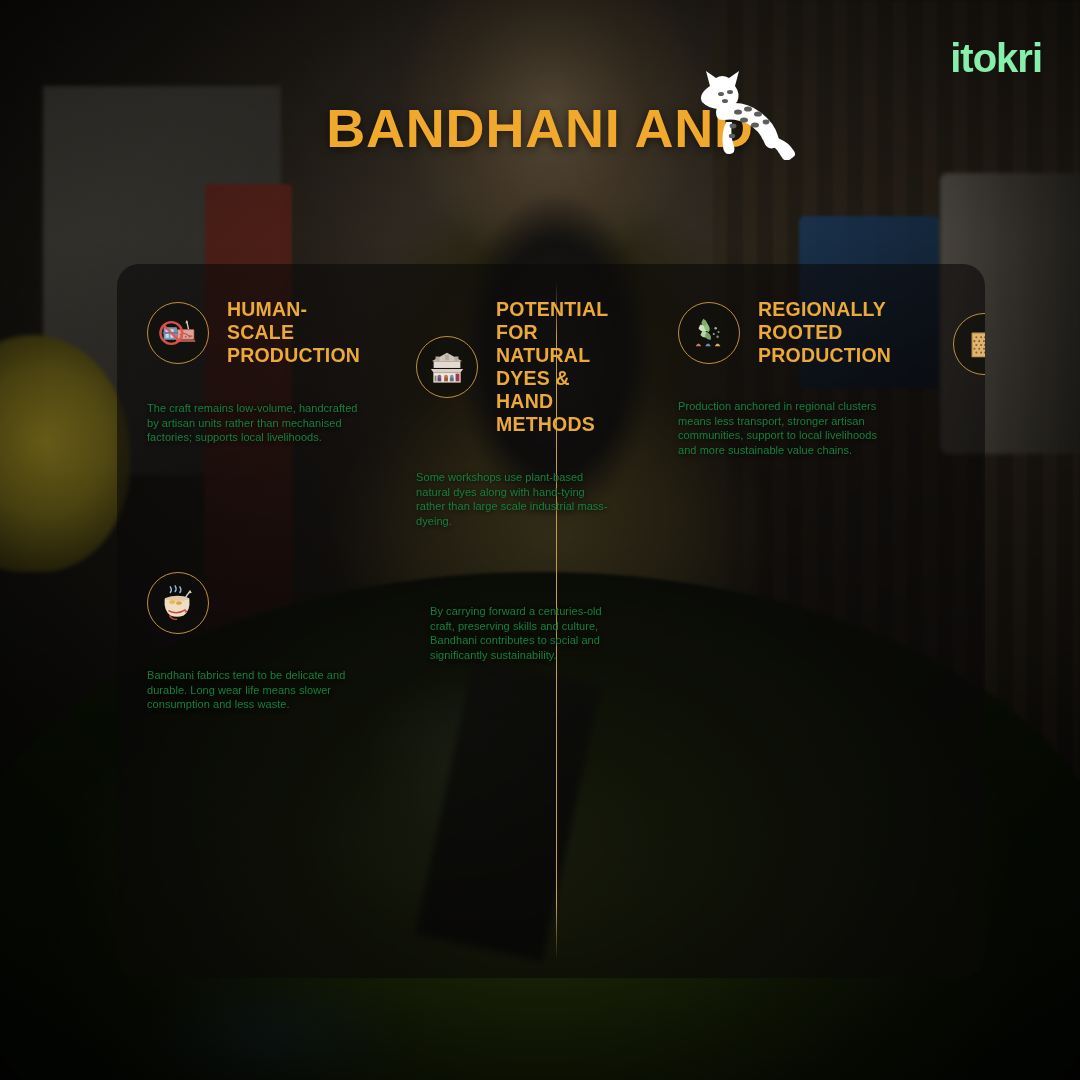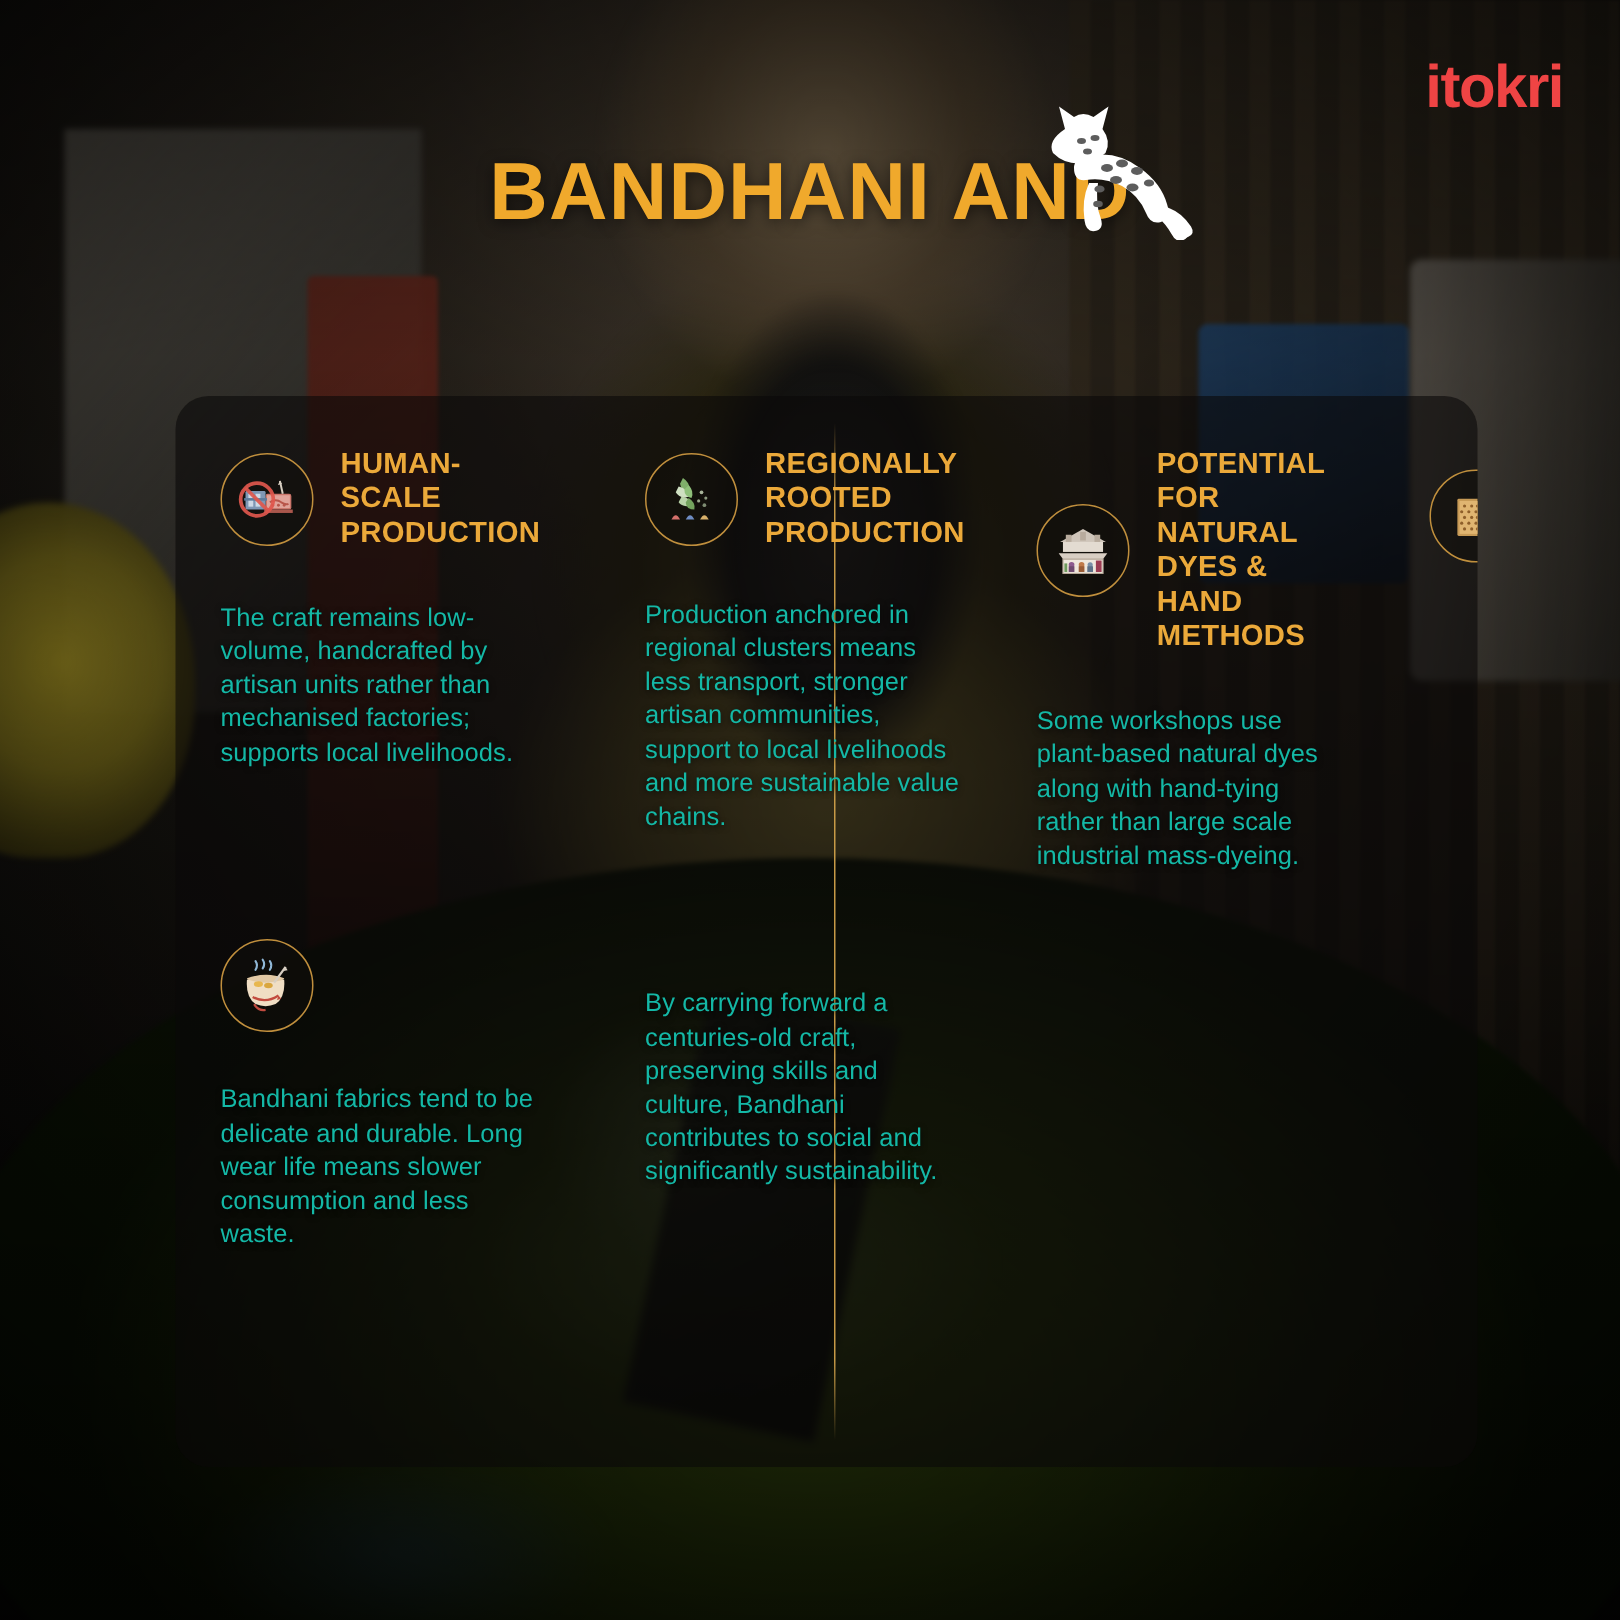--- a/index.html
+++ b/index.html
@@ -123,21 +123,21 @@
     position:absolute; inset:0;
     background:
       radial-gradient(ellipse 78% 66% at 50% 42%, rgba(0,0,0,0) 0%, rgba(0,0,0,.38) 62%, rgba(0,0,0,.70) 100%),
       linear-gradient(180deg, rgba(0,0,0,.42) 0%, rgba(0,0,0,.20) 22%, rgba(0,0,0,.28) 62%, rgba(0,0,0,.50) 100%);
   }
 
   
   .logo {
     position:absolute; top:38px; right:38px;
     font-size:40px; font-weight:700; letter-spacing:-1px;
-    color:#ef4444;
+    color:#86efac;
     line-height:1;
     z-index:6;
   }
 
   .leopard {
     position:absolute; left:688px; top:56px;
     width:112px; height:104px;
     z-index:5;
   }
 
@@ -200,22 +200,22 @@
     font-size:19.5px;
     font-weight:800;
     line-height:1.18;
     letter-spacing:.2px;
     text-transform:uppercase;
   }
   .card.r1 .card-title { max-width:235px; }
 
   .card-body {
     margin-top:34px;
-    color:#14b8a6;
-    font-size:17px;
+    color:#15803d;
+    font-size:11px;
     line-height:1.32;
     letter-spacing:.05px;
     text-shadow:0 1px 4px rgba(0,0,0,.75);
   }
   .card.right .card-body { margin-top:32px; }
 </style>
 </head>
 <body>
 
 <div id="stage">
@@ -295,43 +295,20 @@
               <rect x="9" y="18" width="3.4" height="9" fill="#cdd9e6"></rect>
               <rect x="14" y="18" width="3.4" height="9" fill="#cdd9e6"></rect>
               <rect x="6" y="21" width="16" height="1.8" fill="#5d7b9c"></rect>
               <circle cx="15" cy="22" r="11.4" fill="none" stroke="#e0574d" stroke-width="2.6" opacity="0.92"></circle>
               <path d="M7 14 L23 30" stroke="#e0574d" stroke-width="2.6" opacity="0.92"></path>
             </svg>
           </div>
           <div class="card-title">HUMAN-SCALE PRODUCTION</div>
         </div>
         <div class="card-body">The craft remains low-volume, handcrafted by artisan units rather than mechanised factories; supports local livelihoods.</div>
-      </div>
-
-      <div class="card right r1">
-        <div class="card-head">
-          <div class="icon-ring">
-            <svg viewBox="0 0 44 44" xmlns="http://www.w3.org/2000/svg">
-              <path d="M16 7 q5 3 5 9 q-6 1 -7 -5 z" fill="#7fae6a"></path>
-              <path d="M13 13 q6 1 7 7 q-6 2 -9 -3 z" fill="#cfe0c2"></path>
-              <path d="M20 12 q4 4 2 9 q-5 -1 -5 -6 z" fill="#8fc07a"></path>
-              <path d="M15 20 q6 0 7 6 q-6 2 -9 -2 z" fill="#b9d3a8"></path>
-              <path d="M20 21 q5 3 4 8 q-6 0 -6 -5 z" fill="#74a45e"></path>
-              <circle cx="29" cy="17" r="1.3" fill="#a8b49a"></circle>
-              <circle cx="32" cy="21" r="1.1" fill="#8d9a80"></circle>
-              <circle cx="27" cy="23" r="1.1" fill="#9aa88c"></circle>
-              <circle cx="31" cy="26" r="1.3" fill="#7e8c72"></circle>
-              <path d="M8 36 q3 -6 6 0 z" fill="#d4716b"></path>
-              <path d="M18 36 q3 -6 6 0 z" fill="#6f8dc4"></path>
-              <path d="M28 36 q3 -6 6 0 z" fill="#d8b06a"></path>
-            </svg>
-          </div>
-          <div class="card-title">REGIONALLY ROOTED PRODUCTION</div>
-        </div>
-        <div class="card-body">Production anchored in regional clusters means less transport, stronger artisan communities, support to local livelihoods and more sustainable value chains.</div>
       </div>
 
       <div class="card left">
         <div class="card-head">
           <div class="icon-ring">
             <svg viewBox="0 0 44 44" xmlns="http://www.w3.org/2000/svg">
               <path d="M6 16 L22 7 L38 16 z" fill="#cfc5ba"></path>
               <rect x="8" y="16" width="28" height="7" fill="#e3dbd1"></rect>
               <rect x="10" y="11" width="4" height="5" fill="#b8ab9d"></rect>
               <rect x="20" y="9" width="4" height="6" fill="#b8ab9d"></rect>
@@ -345,20 +322,43 @@
               <circle cx="21" cy="32" r="2" fill="#c07a4a"></circle>
               <rect x="19" y="33" width="4" height="4" fill="#9a5c36"></rect>
               <circle cx="27" cy="32" r="1.8" fill="#7a8fa8"></circle>
               <rect x="25" y="33" width="4" height="4" fill="#5d7088"></rect>
               <rect x="9" y="31" width="2" height="6" fill="#6f9b5e"></rect>
             </svg>
           </div>
           <div class="card-title">POTENTIAL FOR NATURAL DYES &amp; HAND METHODS</div>
         </div>
         <div class="card-body">Some workshops use plant-based natural dyes along with hand-tying rather than large scale industrial mass-dyeing.</div>
+      </div>
+
+      <div class="card right r1">
+        <div class="card-head">
+          <div class="icon-ring">
+            <svg viewBox="0 0 44 44" xmlns="http://www.w3.org/2000/svg">
+              <path d="M16 7 q5 3 5 9 q-6 1 -7 -5 z" fill="#7fae6a"></path>
+              <path d="M13 13 q6 1 7 7 q-6 2 -9 -3 z" fill="#cfe0c2"></path>
+              <path d="M20 12 q4 4 2 9 q-5 -1 -5 -6 z" fill="#8fc07a"></path>
+              <path d="M15 20 q6 0 7 6 q-6 2 -9 -2 z" fill="#b9d3a8"></path>
+              <path d="M20 21 q5 3 4 8 q-6 0 -6 -5 z" fill="#74a45e"></path>
+              <circle cx="29" cy="17" r="1.3" fill="#a8b49a"></circle>
+              <circle cx="32" cy="21" r="1.1" fill="#8d9a80"></circle>
+              <circle cx="27" cy="23" r="1.1" fill="#9aa88c"></circle>
+              <circle cx="31" cy="26" r="1.3" fill="#7e8c72"></circle>
+              <path d="M8 36 q3 -6 6 0 z" fill="#d4716b"></path>
+              <path d="M18 36 q3 -6 6 0 z" fill="#6f8dc4"></path>
+              <path d="M28 36 q3 -6 6 0 z" fill="#d8b06a"></path>
+            </svg>
+          </div>
+          <div class="card-title">REGIONALLY ROOTED PRODUCTION</div>
+        </div>
+        <div class="card-body">Production anchored in regional clusters means less transport, stronger artisan communities, support to local livelihoods and more sustainable value chains.</div>
       </div>
 
       <div class="card right">
         <div class="card-head">
           <div class="icon-ring">
             <svg viewBox="0 0 44 44" xmlns="http://www.w3.org/2000/svg">
               <rect x="9" y="10" width="17" height="26" rx="1" fill="#c79a56"></rect>
               <rect x="10.5" y="11.5" width="14" height="23" fill="#e0b571"></rect>
               <g fill="#8e5f2a">
                 <circle cx="14" cy="15" r="1.1"></circle>

